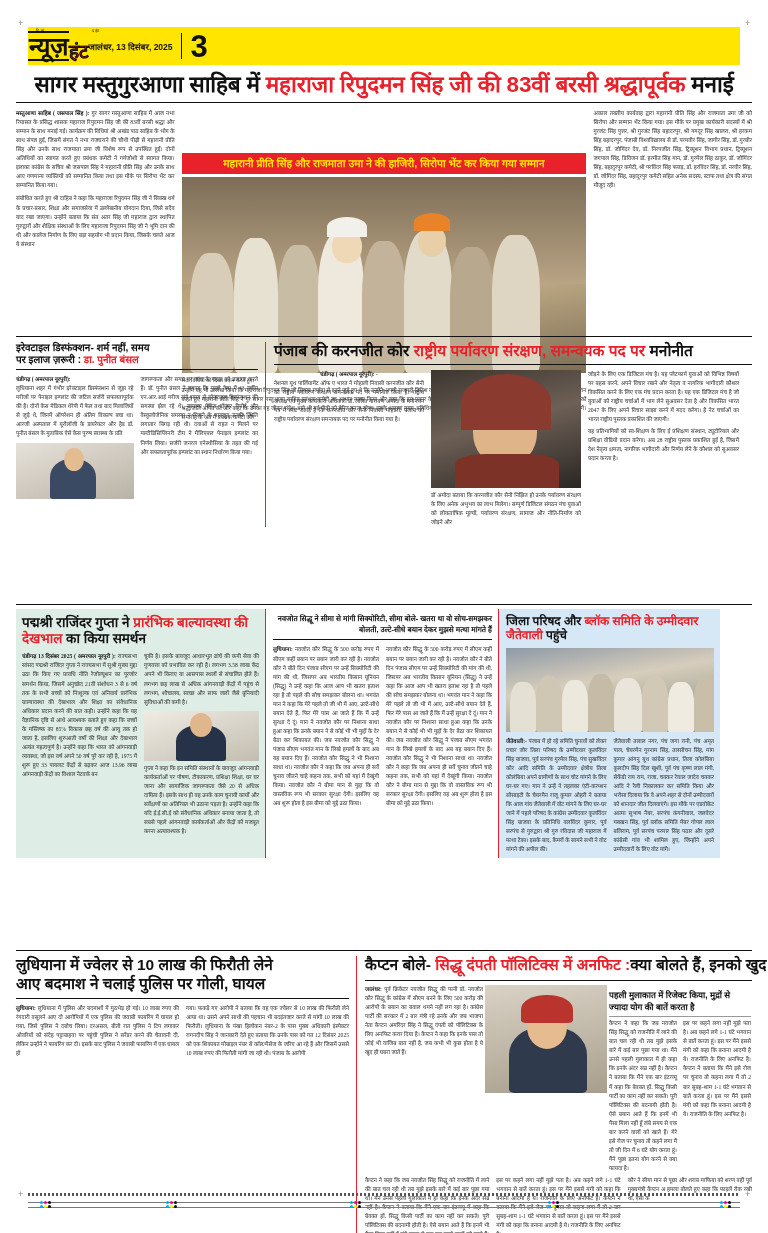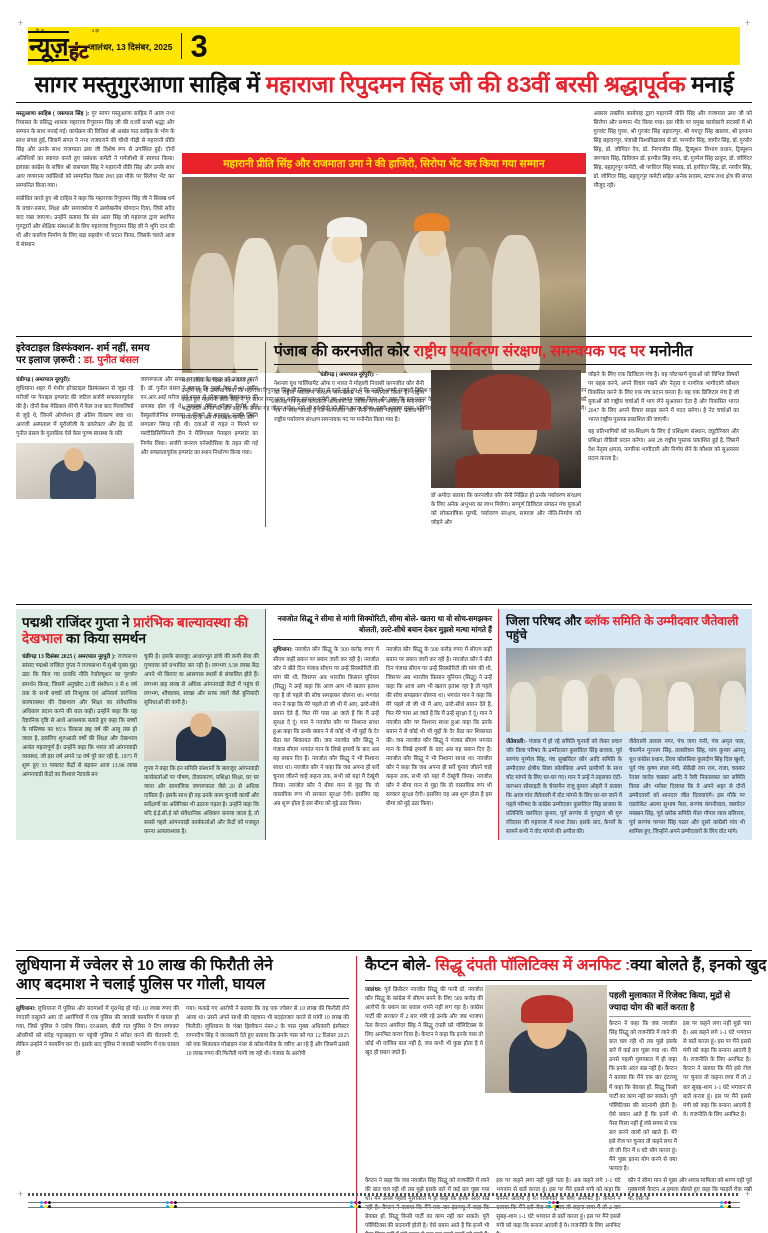--- a/index.html
+++ b/index.html
@@ -80,21 +80,21 @@
   .s3-hl { font-size:15.5px; line-height:1.16; white-space:nowrap; }
 
   .cols2 { display:flex; gap:7px; margin-top:5px; }
   .cols3 { display:flex; gap:7px; margin-top:5px; }
 
   
   .sec3 { position:absolute; left:16px; top:604px; width:736px; }
   .s3box { display:flex; }
   .s3a { width:249px; background:#DFEDE7; padding:6px 6px 4px 6px; }
   .s3b { width:234px; padding:5px 6px 4px 7px; border-left:1px solid #E8212B; border-right:1px solid #E8212B;}
-  .s3c { width:253px; background:#D6E8F5; padding:5px 6px 4px 7px; }
+  .s3c { width:221px; background:#D6E8F5; padding:5px 6px 4px 7px; }
   .s3a-hl { font-size:13.5px; line-height:1.2; }
   .s3b-hl { font-size:7.4px; line-height:1.45; font-weight:bold; color:#111; text-align:right; }
   .s3c-hl { font-size:12px; line-height:1.2; }
 
   
   .sec4 { position:absolute; left:16px; top:950px; width:736px; }
   .s4wrap { display:flex; }
   .s4a { width:340px; padding-right:7px; }
   .s4b { width:396px; padding-left:8px; border-left:1px solid #E8212B; }
   .s4a-hl { font-size:15.5px; line-height:1.2; }

